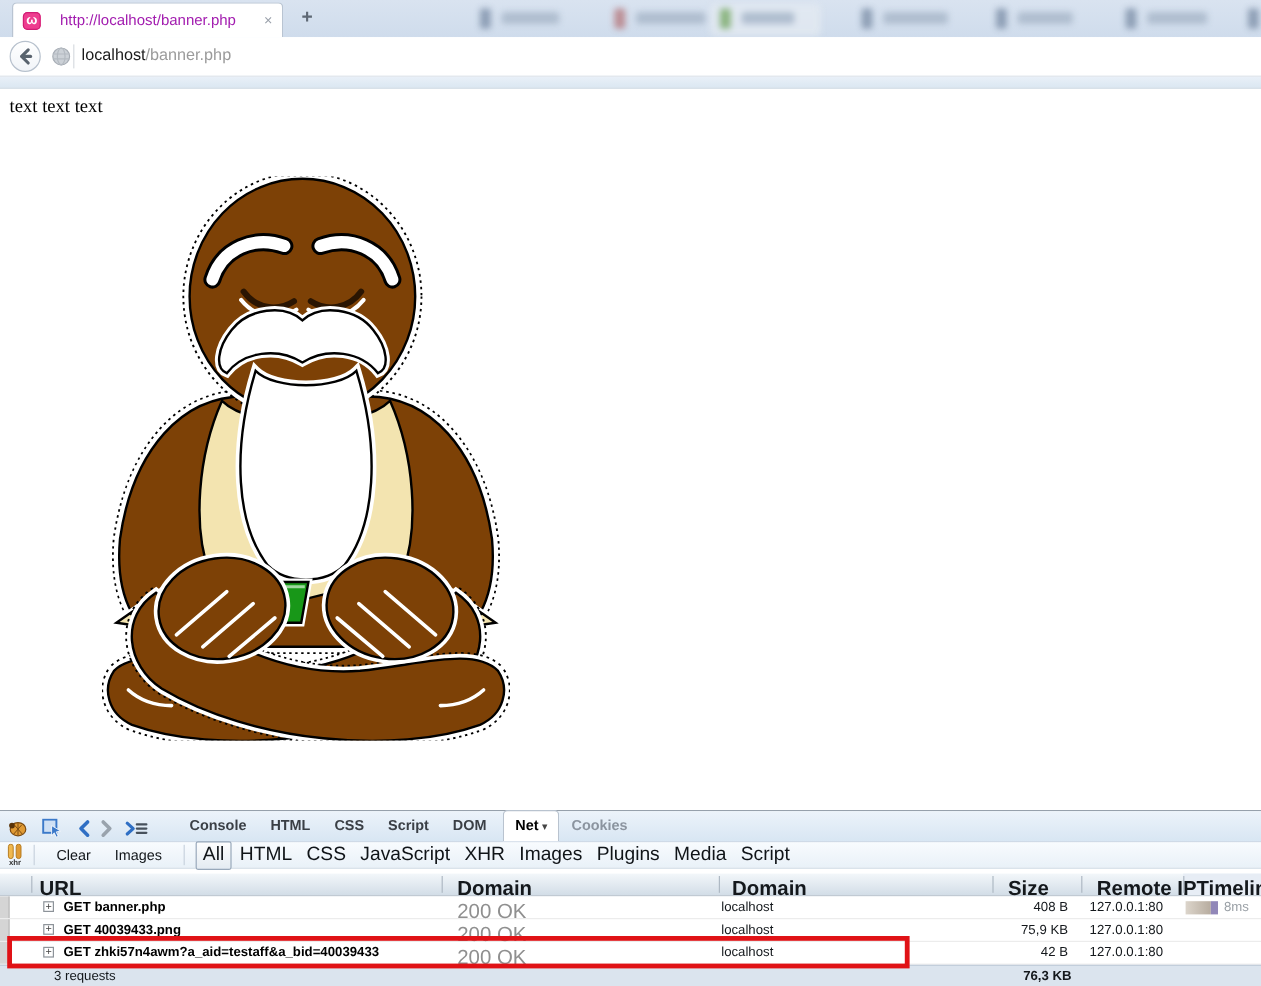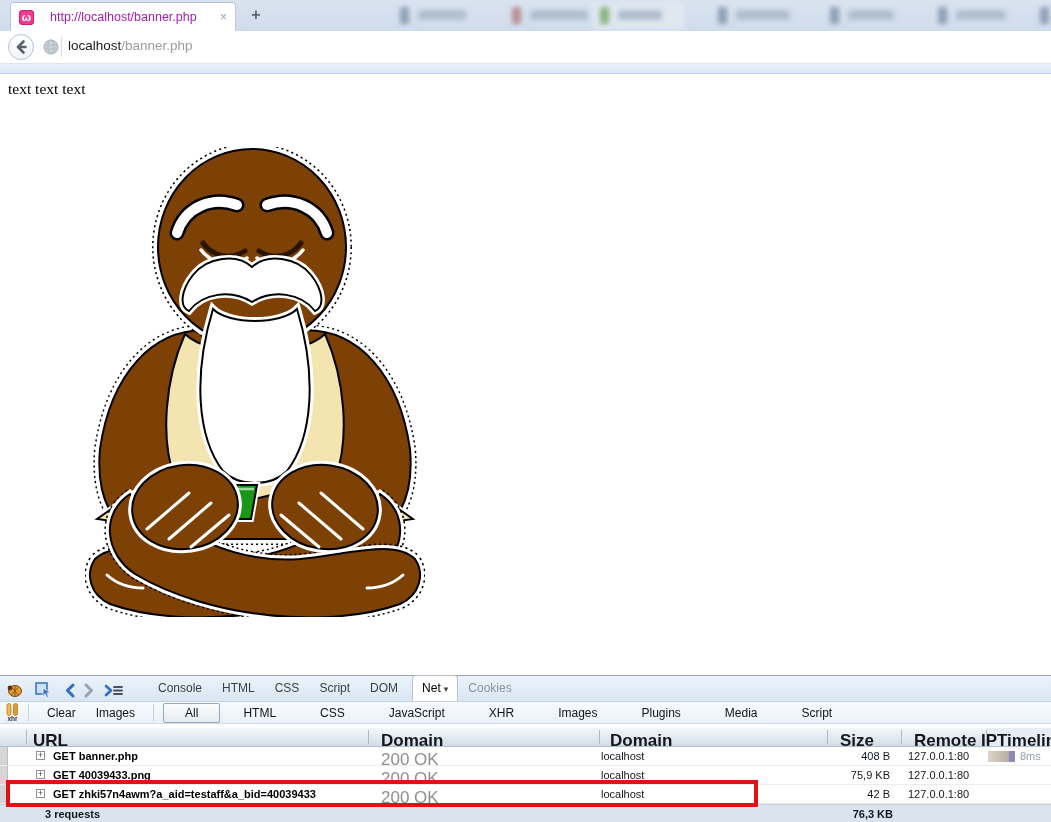--- a/index.html
+++ b/index.html
@@ -47,33 +47,33 @@
              font-size:15.5px;color:#000}
   .guru{position:absolute;left:85px;top:73px}
 
   
   .firebug{position:absolute;top:675px;left:0;width:1051px;height:147px;
            border-top:1px solid #96a0ab;box-sizing:border-box;font-size:11px}
   .fb-toolbar{position:absolute;top:0;left:0;right:0;height:26px;
               background:linear-gradient(#ecf3fa,#d8e6f3);border-bottom:1px solid #c5d3e1;
               display:flex;align-items:flex-end;box-sizing:border-box}
   .fb-ic{display:inline-block;margin-bottom:3px}
-  .fb-tab{display:inline-block;height:25px;line-height:25px;padding:0 10px;font-weight:normal;
+  .fb-tab{display:inline-block;height:25px;line-height:25px;padding:0 10px;font-weight:bold;
           color:#3a3f45;font-size:12px}
   .fb-tab.active{background:#fff;border:1px solid #b9c3cf;border-bottom:none;
                  border-radius:4px 4px 0 0;color:#000;padding:0 9px}
   .fb-tab.dim{color:#8b949f}
   .caret{font-family:"DejaVu Sans",sans-serif;font-size:9px;color:#444;margin-left:3px}
 
   .fb-filterbar{position:absolute;top:26px;left:0;right:0;height:22px;
                 background:linear-gradient(#f8fbfe,#e9f1f8);border-bottom:1px solid #d2dce6;
                 display:flex;align-items:center;box-sizing:border-box}
   .vsep{width:1px;height:17px;background:#c9d3de;margin:0 8px;flex:0 0 1px}
   .fb-btn{padding:0 10px;color:#101418;font-size:12px}
-  .fb-filter{padding:2px 21px;color:#101418;font-size:12px;margin:0 1px}
+  .fb-filter{padding:2px 5px;color:#101418;font-size:16px;margin:0 1px}
   .fb-filter.active{border:1px solid #98a8ba;border-radius:2px;
                     background:linear-gradient(#fdfdfd,#e4ebf2)}
 
   .fb-header{position:absolute;top:52px;left:0;right:0;height:19px;
              background:linear-gradient(#f3f7fa,#d2dde7);border-bottom:1px solid #b3bfca;
              box-sizing:border-box}
   .tl-cell{position:absolute;left:986px;right:0;top:0;bottom:0;background:#e7edf5}
   .hsep{position:absolute;top:2px;height:14px;width:1px;background:#aeb9c4}
   .hlabel{position:absolute;top:3px;font-weight:bold;font-size:17px;color:#14181c;white-space:nowrap}
 
@@ -88,21 +88,21 @@
   .c-domain{position:absolute;left:601px;top:3px;color:#14181c;font-size:11px}
   .c-size{position:absolute;left:810px;width:80px;top:3px;text-align:right;color:#14181c;font-size:11px}
   .c-ip{position:absolute;left:908px;top:3px;color:#14181c;font-size:11px}
   .c-bar{position:absolute;left:988px;top:4px;width:21px;height:11px;
          background:linear-gradient(90deg,#dcd5cb,#b7ac9f)}
   .c-barp{position:absolute;left:1009px;top:4px;width:6px;height:11px;background:#9187b8}
   .c-time{position:absolute;left:1020px;top:3px;color:#9aa0a6;font-size:11px}
 
   .fb-footer{position:absolute;top:128px;left:0;right:0;height:19px;background:#dbe4ee;
              border-top:1px solid #c2cedb;box-sizing:border-box}
-  .f-req{position:absolute;left:45px;top:3px;font-weight:bold;font-size:11px;color:#14181c}
+  .f-req{position:absolute;left:45px;top:3px;font-weight:normal;font-size:11px;color:#14181c}
   .f-size{position:absolute;left:810px;width:83px;top:3px;text-align:right;font-weight:bold;
           font-size:11px;color:#14181c}
 
   .redbox{position:absolute;left:6px;top:780px;width:752px;height:27px;
           border:4px solid #e01216;box-sizing:border-box;z-index:40;pointer-events:none}
 </style>
 </head>
 <body>
 
 <div class="tabstrip">

